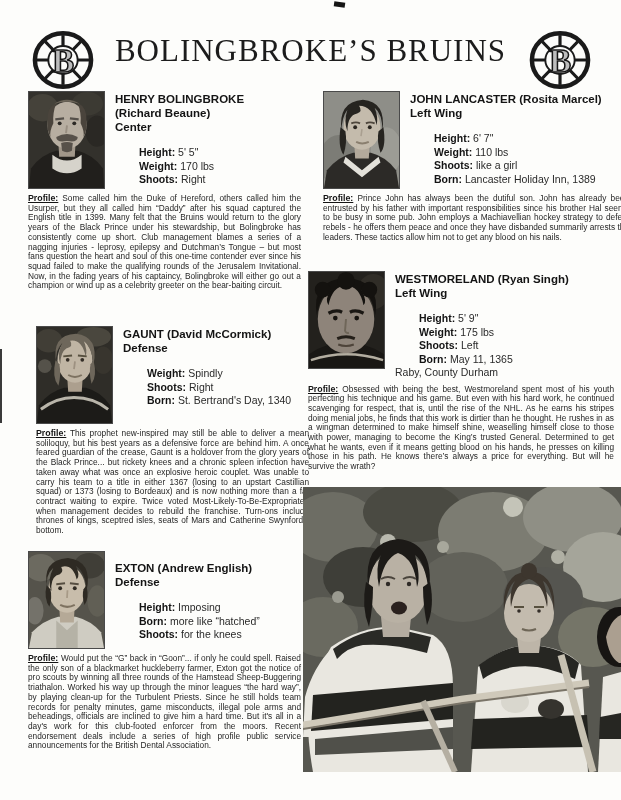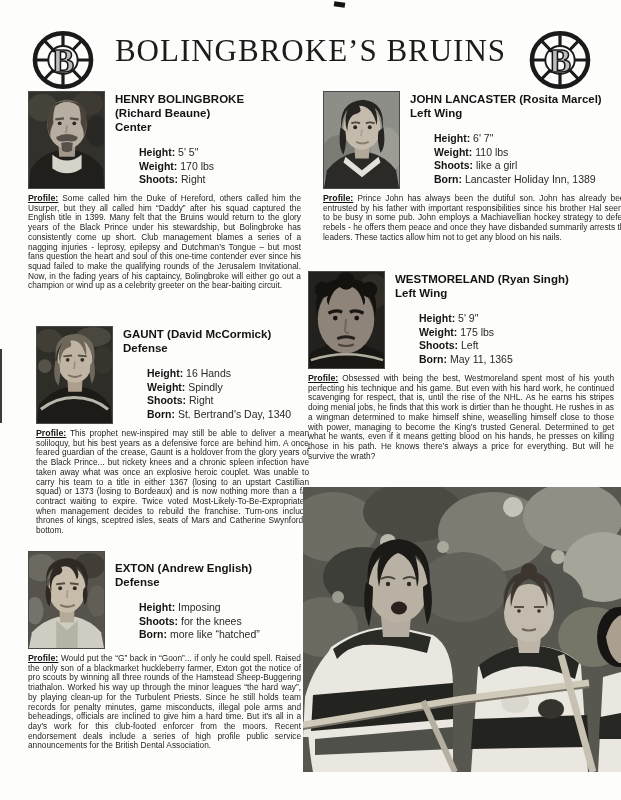--- a/index.html
+++ b/index.html
@@ -142,21 +142,20 @@
             <circle cx="46.5" cy="33.5" r="1.9" fill="#332d26"></circle>
           <path d="M39 35 L38 43" stroke="#9d9181" stroke-width="1.8"></path>
           <path d="M32 49 Q39 53 46 49" stroke="#7d7261" stroke-width="2" fill="none"></path>
         </svg>
       </div>
       <div class="info">
         <div class="pname">GAUNT (David McCormick)</div>
 
         <div class="position">Defense</div>
         <div class="stats">
-          <div><b>Height:</b> <span>16 Hands</span></div>
           <div><b>Weight:</b> <span>Spindly</span></div>
           <div><b>Shoots:</b> <span>Right</span></div>
           <div><b>Born:</b> <span>St. Bertrand's Day, 1340</span></div>
 
         </div>
       </div>
     </div>
     <p class="profile"><b>Profile:</b> <span>This prophet new-inspired may still be able to deliver a mean soliloquy, but his best years as a defensive force are behind him.  A once feared guardian of the crease, Gaunt is a holdover from the glory years of the Black Prince... but rickety knees and a chronic spleen infection have taken away what was once an explosive heroic couplet.  Was unable to carry his team to a title in either 1367 (losing to an upstart Castillian squad) or 1373 (losing to Bordeaux) and is now nothing more than a fat contract waiting to expire.  Twice voted Most-Likely-To-Be-Expropriated when management decides to rebuild the franchise.  Turn-ons include thrones of kings, sceptred isles, seats of Mars and Catherine Swynford’s bottom.</span></p>
   </div>
 
@@ -183,22 +182,22 @@
           <path d="M39.5 39 L39 47" stroke="#a79a87" stroke-width="1.8"></path>
           <path d="M32 54 Q39 58 47 54" stroke="#7e7260" stroke-width="2.2" fill="none"></path>
         </svg>
       </div>
       <div class="info">
         <div class="pname">EXTON (Andrew English)</div>
 
         <div class="position">Defense</div>
         <div class="stats">
           <div><b>Height:</b> <span>Imposing</span></div>
+          <div><b>Born:</b> <span>more like “hatched”</span></div>
           <div><b>Shoots:</b> <span>for the knees</span></div>
-          <div><b>Born:</b> <span>more like “hatched”</span></div>
 
         </div>
       </div>
     </div>
     <p class="profile"><b>Profile:</b> <span>Would put the “G” back in “Goon”... if only he could spell. Raised the only son of a blackmarket huckleberry farmer, Exton got the notice of pro scouts by winning all three rounds of the Hamstead Sheep-Buggering triathalon.  Worked his way up through the minor leagues “the hard way”, by playing clean-up for the Turbulent Priests.  Since he still holds team records for penalty minutes, game misconducts, illegal pole arms and beheadings, officials are inclined to give him a hard time.  But it's all in a day's work for this club-footed enforcer from the moors.  Recent endorsement deals include a series of high profile public service announcements for the British Dental Association.</span></p>
   </div>
 
   <div class="card c4">
     <div class="card-top">
       <div class="photo">
@@ -261,20 +260,21 @@
       </div>
       <div class="info">
         <div class="pname">WESTMORELAND (Ryan Singh)</div>
 
         <div class="position">Left Wing</div>
         <div class="stats">
           <div><b>Height:</b> <span>5' 9"</span></div>
           <div><b>Weight:</b> <span>175 lbs</span></div>
           <div><b>Shoots:</b> <span>Left</span></div>
           <div><b>Born:</b> <span>May 11, 1365</span></div>
+          <div class="born2">Raby, County Durham</div>
         </div>
       </div>
     </div>
     <p class="profile"><b>Profile:</b> <span>Obsessed with being the best, Westmoreland spent most of his youth perfecting his technique and his game. But even with his hard work, he continued scavenging for respect, that is, until the rise of the NHL. As he earns his stripes doing menial jobs, he finds that this work is dirtier than he thought. He rushes in as a wingman determined to make himself shine, weaselling himself close to those with power, managing to become the King’s trusted General. Determined to get what he wants, even if it means getting blood on his hands, he presses on killing those in his path. He knows there’s always a price for everything. But will he survive the wrath?</span></p>
   </div>
 
   <div class="teamphoto">
     <svg viewBox="0 0 318 285" preserveAspectRatio="none">
       <rect width="318" height="285" fill="#575750"></rect>
       <g>

